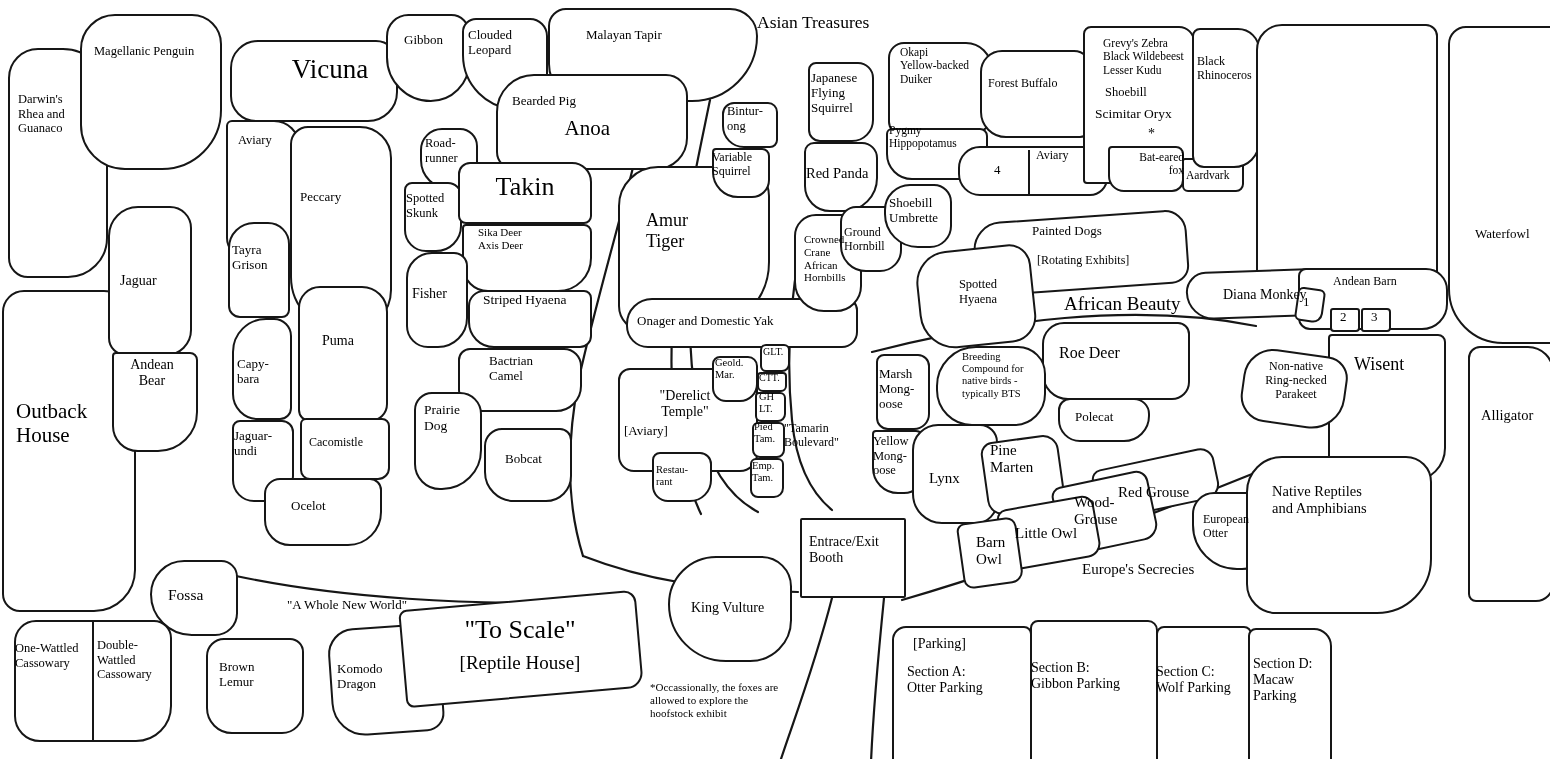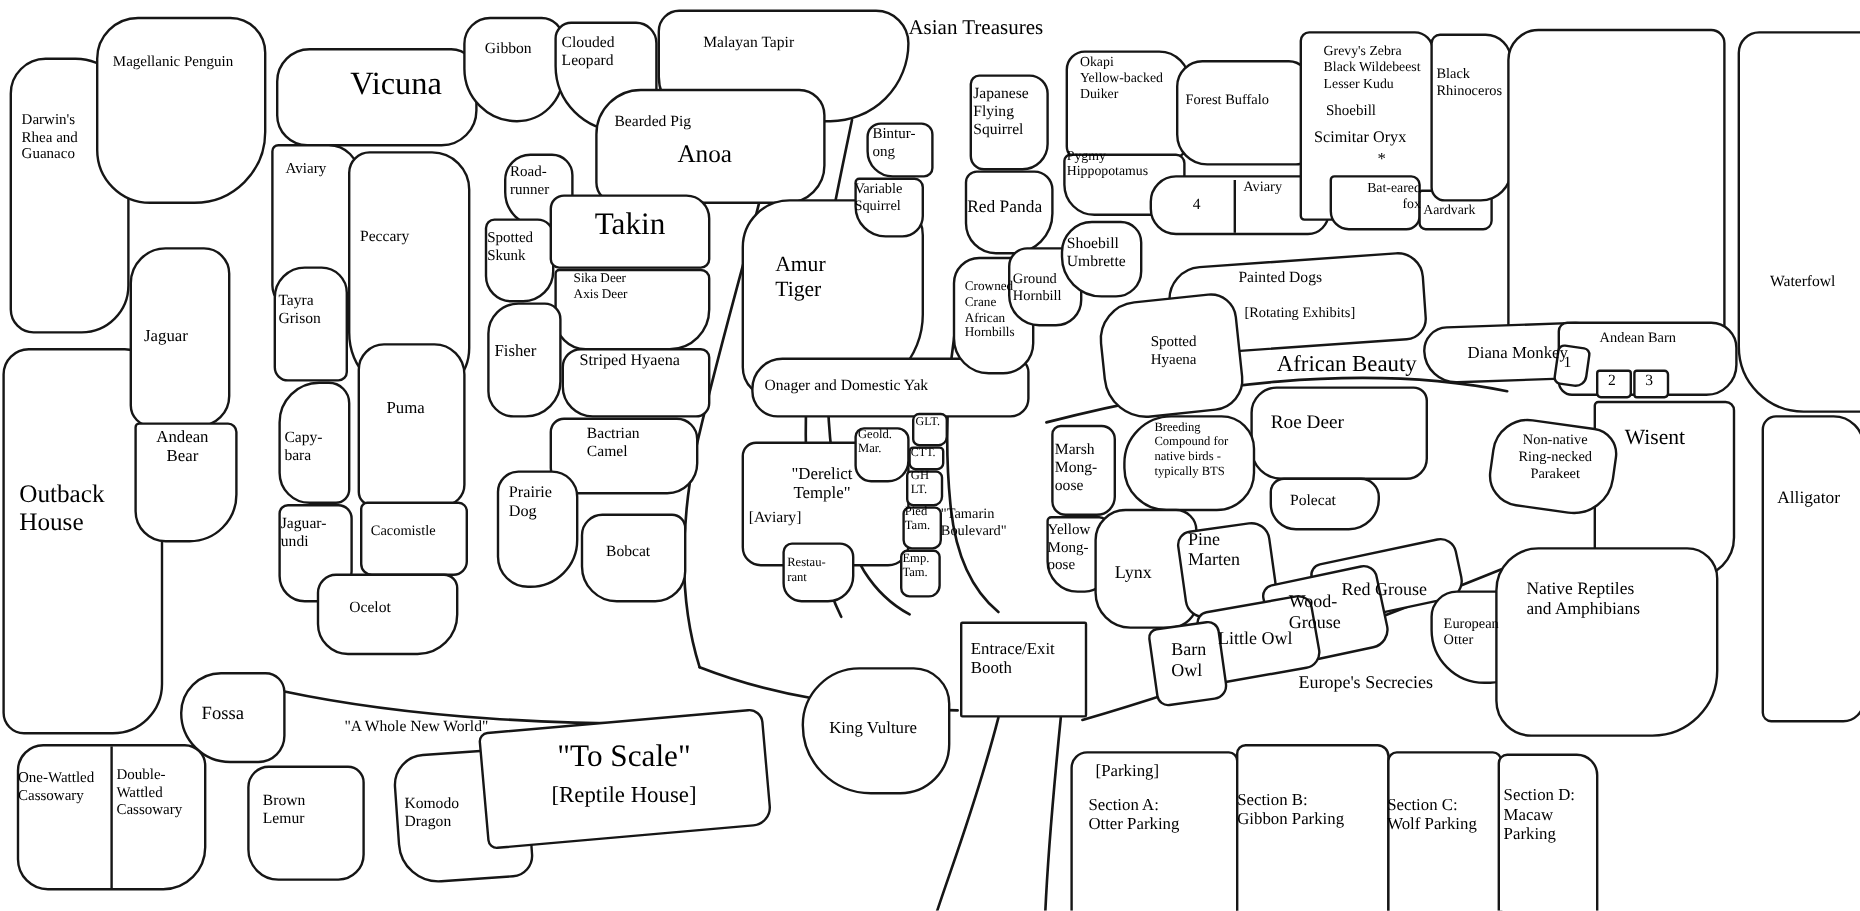--- a/index.html
+++ b/index.html
@@ -246,20 +246,23 @@
     <div class="lbl" style="left: 337px; top: 661px; font-size: 13px;">Komodo
 Dragon</div>
     <div class="enc" style="left: 402px; top: 600px; width: 238px; height: 98px; border-radius: 8px 12px 16px 8px; transform: rotate(-5deg);"></div>
     <div class="lbl" style="left: 430px; top: 615px; font-size: 26px; width: 180px; text-align: center;">"To Scale"</div>
     <div class="lbl" style="left: 430px; top: 652px; font-size: 19px; width: 180px; text-align: center;">[Reptile House]</div>
     <div class="enc" style="left: 668px; top: 556px; width: 124px; height: 106px; border-radius: 60px 38px 52px 72px;"></div>
     <div class="lbl" style="left: 691px; top: 600px; font-size: 14px;">King Vulture</div>
     <div class="enc" style="left: 800px; top: 518px; width: 106px; height: 80px; border-radius: 2px;"></div>
     <div class="lbl" style="left: 809px; top: 534px; font-size: 14px;">Entrace/Exit
 Booth</div>
+    <div class="lbl" style="left: 650px; top: 681px; font-size: 11px;">*Occassionally, the foxes are
+allowed to explore the
+hoofstock exhibit</div>
     <div class="enc" style="left: 892px; top: 626px; width: 140px; height: 140px; border-radius: 14px 8px 0px 0px;"></div>
     <div class="lbl" style="left: 913px; top: 636px; font-size: 14px;">[Parking]</div>
     <div class="lbl" style="left: 907px; top: 664px; font-size: 14px;">Section A:
 Otter Parking</div>
     <div class="enc" style="left: 1030px; top: 620px; width: 128px; height: 146px; border-radius: 8px 10px 0px 0px;"></div>
     <div class="lbl" style="left: 1031px; top: 660px; font-size: 14px;">Section B:
 Gibbon Parking</div>
     <div class="enc" style="left: 1156px; top: 626px; width: 96px; height: 140px; border-radius: 8px 8px 0px 0px;"></div>
     <div class="lbl" style="left: 1156px; top: 664px; font-size: 14px;">Section C:
 Wolf Parking</div>

